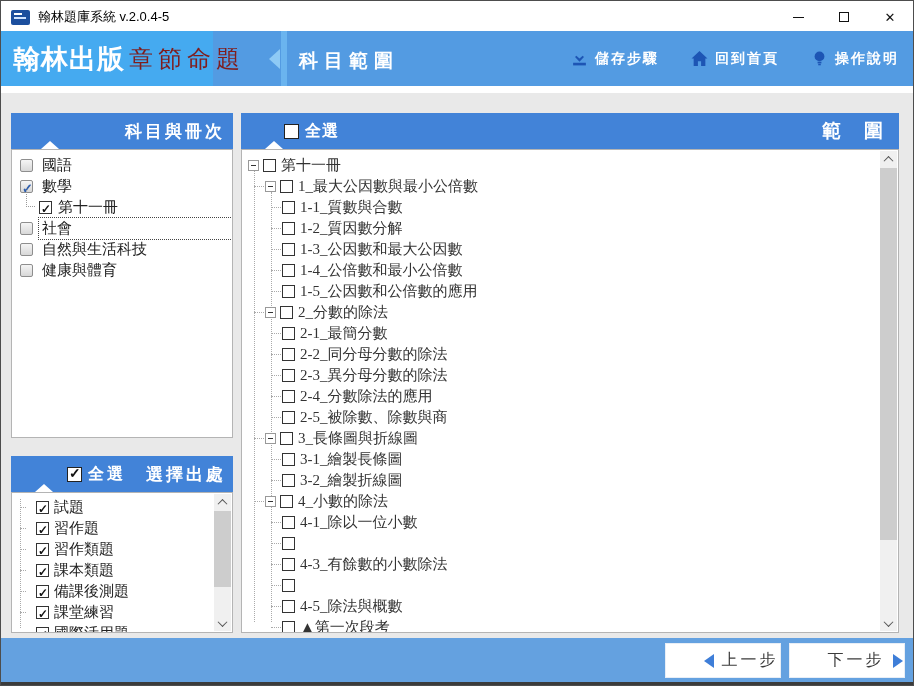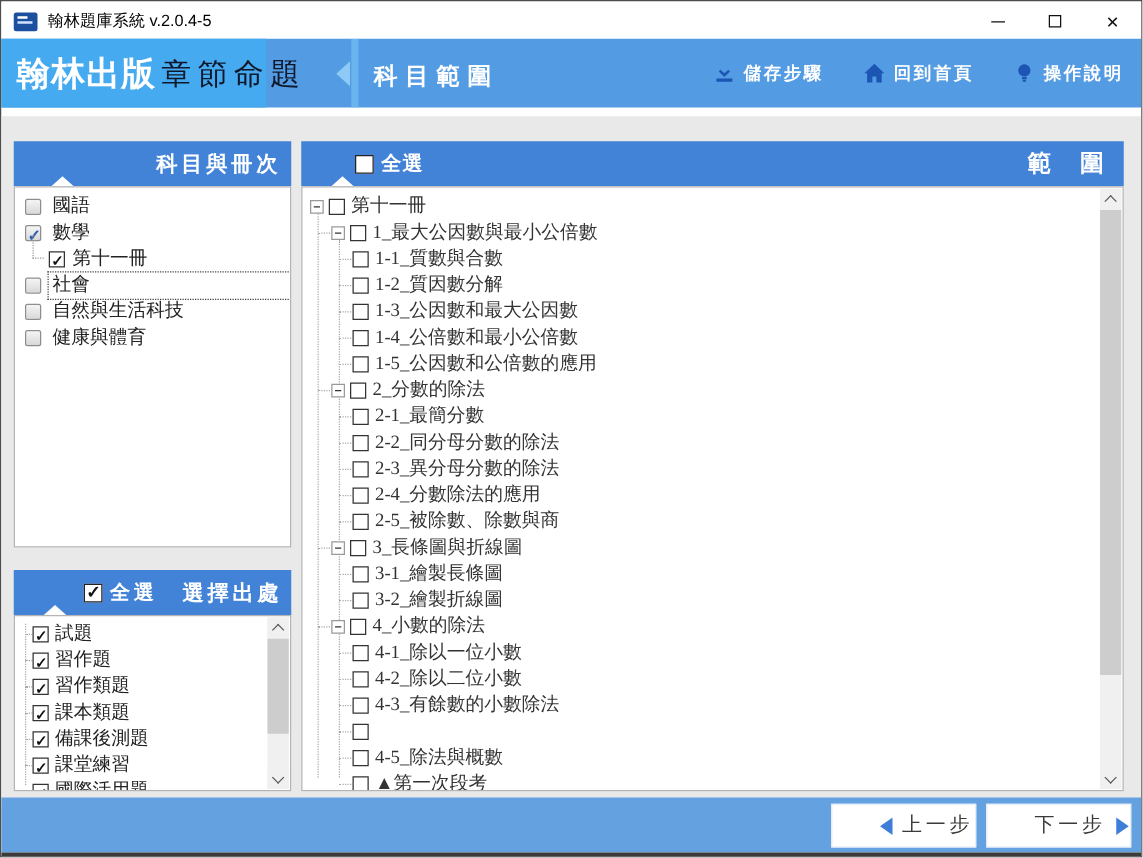--- a/index.html
+++ b/index.html
@@ -23,21 +23,21 @@
   .win-btn{width:46px;height:30px;display:flex;align-items:center;justify-content:center;color:#111;}
   .glyph-min{width:11px;height:1px;background:#111;}
   .glyph-max{width:10px;height:10px;border:1px solid #111;}
   .glyph-close{font-size:13px;line-height:1;}
 
   
   .header{position:absolute;left:0;top:30px;width:100%;height:55px;background:var(--header_bg);}
   .brand{position:absolute;left:0;top:0;width:212px;height:55px;background:var(--brand_bg);
     display:flex;align-items:center;padding-left:12px;white-space:nowrap;}
   .brand-bold{font-size:27px;font-weight:bold;color:#fff;letter-spacing:1px;}
-  .brand-light{font-size:24px;color:#0f172a;letter-spacing:5px;margin-left:4px;font-weight:300;}
+  .brand-light{font-size:24px;color:#7f1d1d;letter-spacing:5px;margin-left:4px;font-weight:300;}
   .brand-arrow{position:absolute;left:264px;top:0;height:55px;width:22px;overflow:hidden;}
   .brand-arrow:before{content:"";position:absolute;left:4px;top:18px;
     border-right:11px solid #8ecaf5;border-top:10px solid transparent;border-bottom:10px solid transparent;}
   .brand-arrow:after{content:"";position:absolute;left:16px;top:0;width:6px;height:55px;background:#6ab4ef;}
   .page-title{position:absolute;left:298px;top:17px;font-size:19px;font-weight:bold;
     color:#fff;letter-spacing:6px;}
   .header-actions{position:absolute;right:14px;top:0;height:55px;display:flex;gap:32px;}
   .h-btn{display:flex;align-items:center;gap:7px;color:#fff;font-size:14px;
     font-weight:bold;letter-spacing:2px;cursor:default;}
   .h-ic{width:17px;height:17px;display:inline-flex;}
@@ -80,21 +80,21 @@
   .cb-head.checked:after{content:"✓";position:absolute;left:1px;top:-3px;font-size:14px;
     font-weight:bold;color:#111;}
 
   
   .sources-head{left:10px;top:363px;width:222px;padding-left:56px;gap:6px;}
   .sources-title{margin-left:14px;}
   .sources-list{position:absolute;left:10px;top:399px;width:222px;height:141px;background:#fff;
     border:1px solid #b4b4b4;overflow:hidden;padding-top:4px;font-family:"Liberation Serif",serif;}
   .src-guide{position:absolute;left:8px;top:6px;bottom:4px;border-left:1px dotted #aaa;}
   .src-row{position:relative;height:21px;line-height:21px;display:flex;align-items:center;
-    font-size:15px;color:#222;padding-left:14px;}
+    font-size:15px;color:#222;padding-left:24px;}
   .src-row:before{content:"";position:absolute;left:8px;top:10px;width:6px;border-top:1px dotted #aaa;}
 
   
   .vscroll{position:absolute;top:1px;right:1px;bottom:1px;width:17px;background:#f0f0f0;}
   .sc-arrow{position:absolute;left:0;width:17px;height:16px;background:#f0f0f0;
     display:flex;align-items:center;justify-content:center;}
   .sc-arrow.up{top:0;} .sc-arrow.down{bottom:0;}
   .chev{width:7px;height:7px;border-left:1.6px solid #555;border-top:1.6px solid #555;}
   .chev.up{transform:rotate(45deg) translate(1px,1px);}
   .chev.down{transform:rotate(225deg) translate(1px,1px);}
@@ -353,21 +353,20 @@
           <span class="expander"></span>
           <span class="cb-plain"></span>
           <span class="t-label">4_小數的除法</span>
         </div>
         <div class="t-row lvl2">
           <span class="cb-plain"></span>
           <span class="t-label">4-1_除以一位小數</span>
         </div>
         <div class="t-row lvl2">
           <span class="cb-plain"></span>
-          <span class="t-label">4-2_除以二位小數</span>
         </div>
         <div class="t-row lvl2">
           <span class="cb-plain"></span>
           <span class="t-label">4-3_有餘數的小數除法</span>
         </div>
         <div class="t-row lvl2">
           <span class="cb-plain"></span>
         </div>
         <div class="t-row lvl2">
           <span class="cb-plain"></span>

